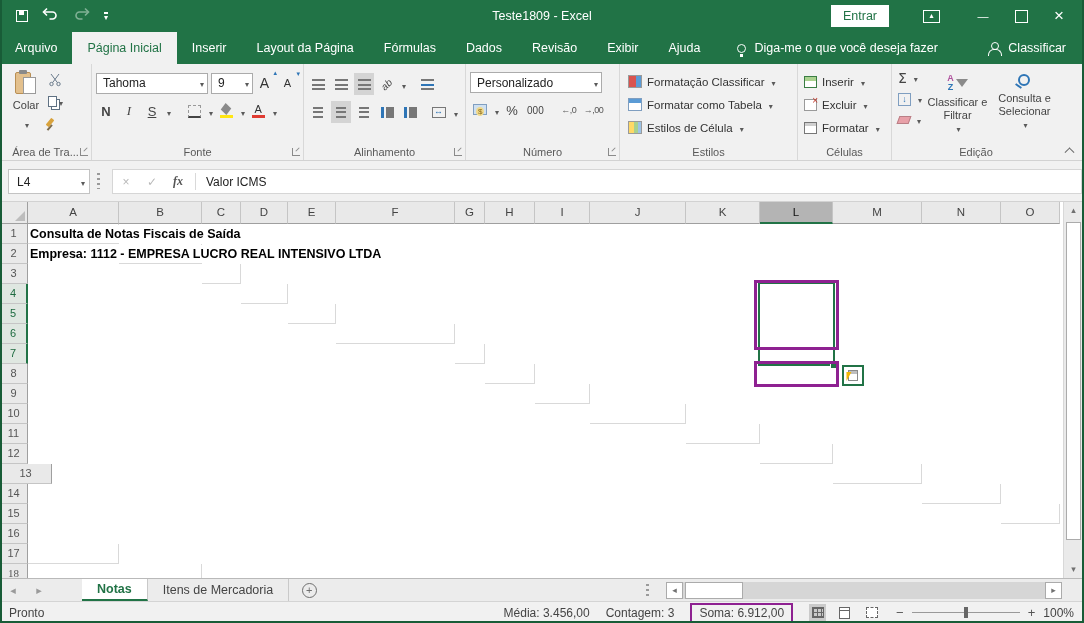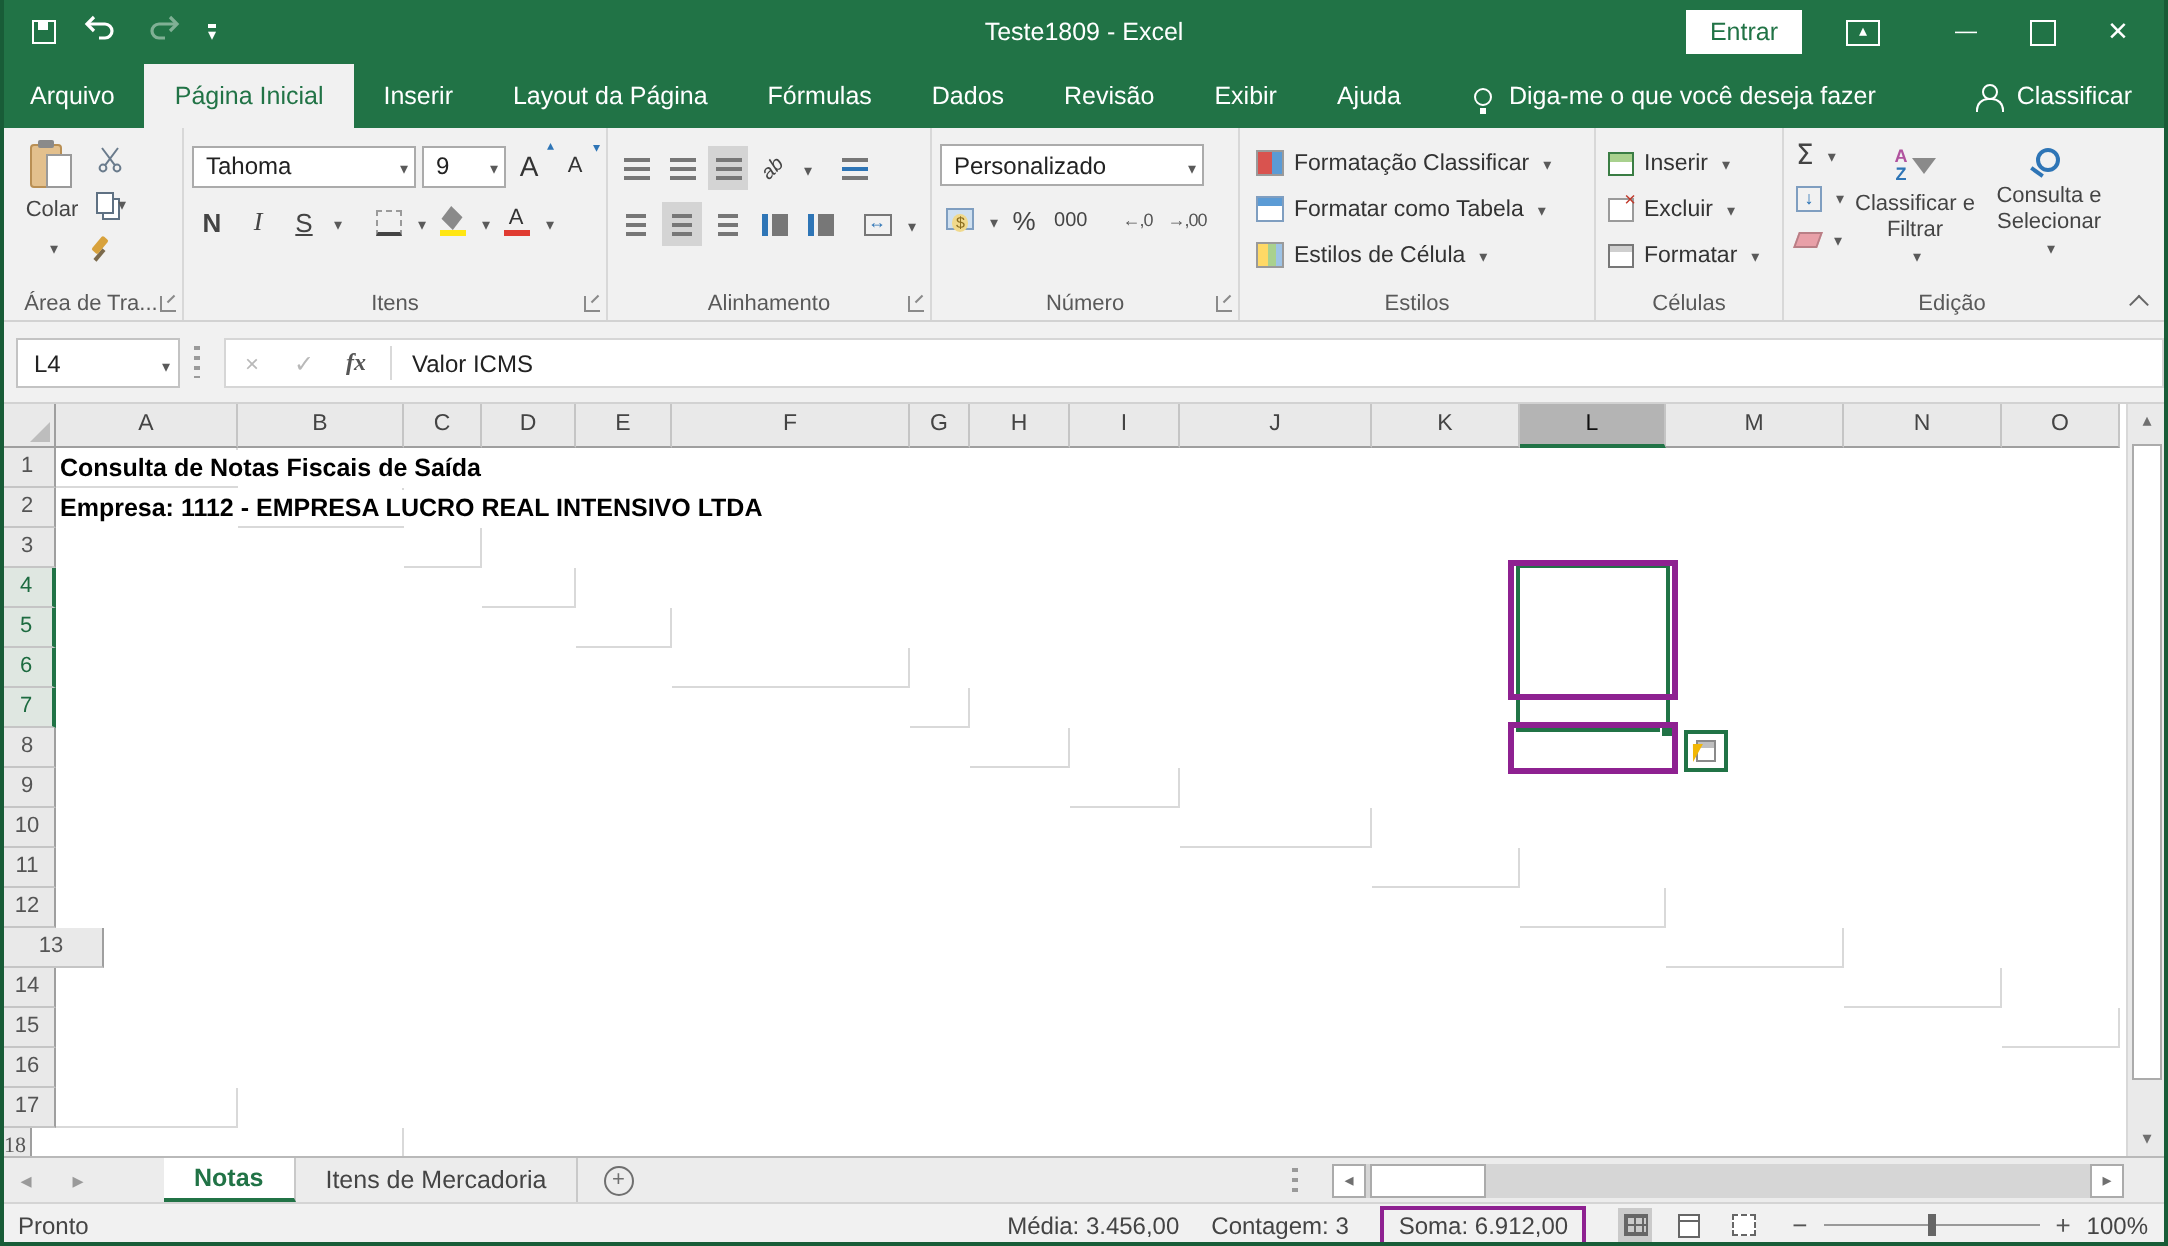--- a/index.html
+++ b/index.html
@@ -7,21 +7,21 @@
   .window{position:relative;width:1084px;height:623px;font-family:"Liberation Sans","DejaVu Sans",sans-serif;overflow:hidden;background:#fff;}
 
   
   .titlebar{height:32px;background:#217346;display:flex;align-items:center;position:relative;color:#fff;}
   .qat{display:flex;align-items:center;gap:14px;padding-left:16px;}
   .ico-save{width:12px;height:12px;border:1.5px solid #fff;position:relative;display:inline-block;}
   .ico-save::after{content:"";position:absolute;left:2px;top:0;width:5px;height:4px;background:#fff;}
   .qat-dd{display:inline-block;border-top:2px solid #fff;padding-top:1px;font-size:8px;color:#fff;line-height:6px;}
   .win-title{position:absolute;left:0;right:0;text-align:center;font-size:12.5px;color:#fff;pointer-events:none;}
   .tb-right{position:absolute;right:0;top:0;height:32px;display:flex;align-items:center;gap:0;}
-  .entrar{background:#fff;color:#217346;font-size:12.5px;height:22px;padding:4px 12px;display:flex;align-items:center;margin-right:22px;cursor:default;}
+  .entrar{background:#fff;color:#217346;font-size:12.5px;height:22px;padding:4px 12px;display:flex;align-items:center;margin-right:34px;cursor:default;}
   .ribopts{width:17px;height:13px;border:1.5px solid #fff;display:flex;align-items:center;justify-content:center;font-size:8px;margin-right:28px;position:relative;}
   .ribopts::after{content:"▴";color:#fff;font-size:8px;line-height:8px;}
   .winbtn{width:30px;height:32px;display:flex;align-items:center;justify-content:center;color:#fff;margin-right:8px;}
   .winbtn.min::after{content:"—";font-size:11px;}
   .winbtn.max::after{content:"";width:11px;height:11px;border:1.5px solid #fff;display:block;}
   .winbtn.close{margin-right:10px;}
   .winbtn.close::after{content:"×";font-size:17px;}
 
   
   .menubar{height:32px;background:#217346;display:flex;align-items:stretch;color:#fff;font-size:12.5px;position:relative;}
@@ -302,21 +302,21 @@
               <span class="ico-fill"></span>
             </span>
             <span class="dd"></span>
           <span class="rbtn">
               <span class="ico-fontcolor">A</span>
             </span>
             <span class="dd"></span>
         </div>
       </div>
       <div class="rlabel">
-          <span>Itens</span>
+          <span>Fonte</span>
           <span class="launcher"></span>
         </div>
     </div>
 
     <div class="rgroup" style="width:162px;">
       <div class="rbody" style="flex-direction:column;gap:6px;padding-top:5px;">
         <div class="fr">
           <span class="rbtn">
               <span class="bars"></span>
             </span>
@@ -545,21 +545,21 @@
       <div class="gcell rowhdr" style="left: 0px; top: 162px; width: 28px; height: 20px;">8</div>
       <div class="gcell rowhdr" style="left: 0px; top: 182px; width: 28px; height: 20px;">9</div>
       <div class="gcell rowhdr" style="left: 0px; top: 202px; width: 28px; height: 20px;">10</div>
       <div class="gcell rowhdr" style="left: 0px; top: 222px; width: 28px; height: 20px;">11</div>
       <div class="gcell rowhdr" style="left: 0px; top: 242px; width: 28px; height: 20px;">12</div>
       <div class="gcell rowhdr" style="left: 0px; top: 262px; width: 52px; height: 20px;">13</div>
       <div class="gcell rowhdr" style="left: 0px; top: 282px; width: 28px; height: 20px;">14</div>
       <div class="gcell rowhdr" style="left: 0px; top: 302px; width: 28px; height: 20px;">15</div>
       <div class="gcell rowhdr" style="left: 0px; top: 322px; width: 28px; height: 20px;">16</div>
       <div class="gcell rowhdr" style="left: 0px; top: 342px; width: 28px; height: 20px;">17</div>
-      <div class="gcell rowhdr" style="left: 0px; top: 362px; width: 16px; height: 20px; font-family: Liberation Serif, serif;">18</div>
+      <div class="gcell rowhdr" style="left: 0px; top: 362px; width: 28px; height: 20px; font-family: Liberation Serif, serif;">18</div>
     </div>
 
   <div class="vscroll">
     <span class="varr" style="top:0;">▴</span>
     <span class="vthumb"></span>
     <span class="varr" style="bottom:0;">▾</span>
   </div>
 
   <div class="tabstrip">
     <span class="navarr">◂</span>

